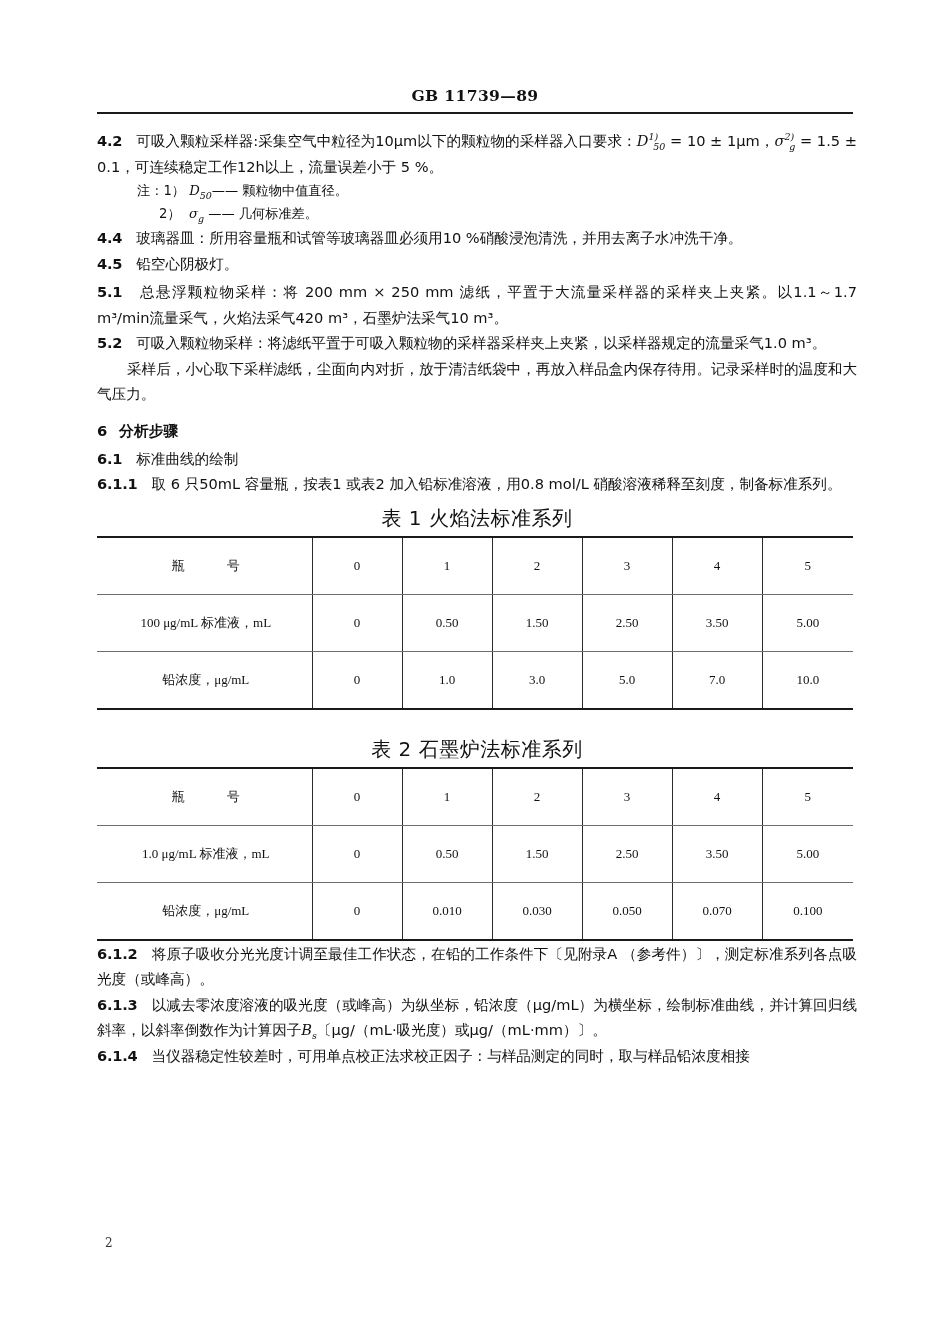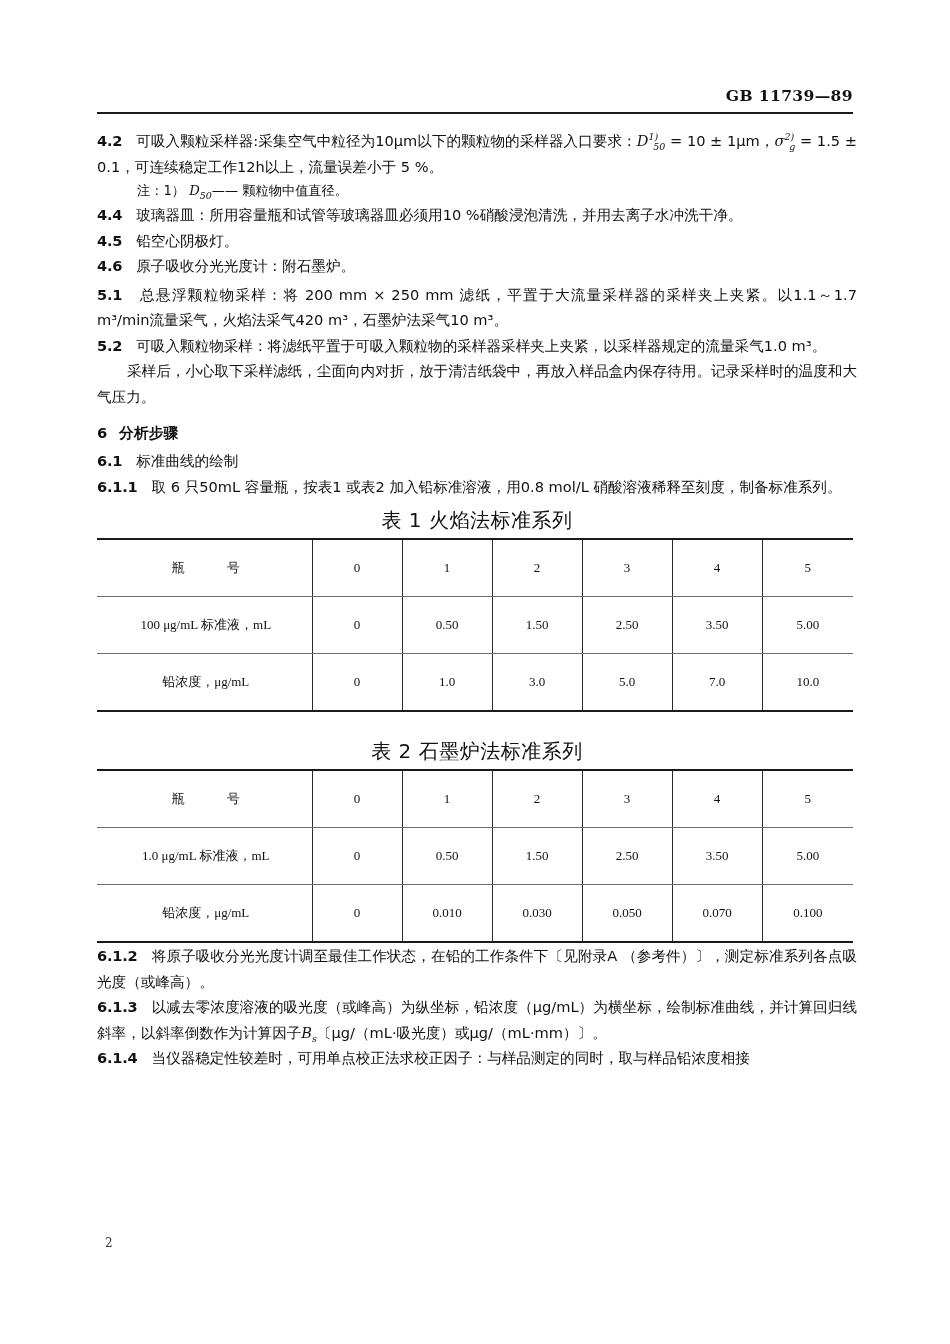--- a/index.html
+++ b/index.html
@@ -21,21 +21,21 @@
     width: 950px;
     height: 1344px;
     background: #fff;
   }
   
   .header {
     position: absolute;
     left: 97px;
     top: 86px;
     width: 756px;
-    text-align: right;
+    text-align: center;
     font-size: 15.5px;
     font-weight: bold;
     letter-spacing: 0.4px;
     font-family: "DejaVu Serif", "Liberation Serif", serif;
   }
   .header-rule {
     position: absolute;
     left: 97px;
     top: 112px;
     width: 756px;
@@ -144,27 +144,27 @@
     <span>GB  11739—89</span>
   </div>
   <div class="header-rule"></div>
 
   <div class="content">
 
     <p class="para"><span class="num">4.2</span>&nbsp;&nbsp;&nbsp;<span>可吸入颗粒采样器:采集空气中粒径为10μm以下的颗粒物的采样器入口要求：</span><span class="mathvar"><span>D</span><sup>1)</sup><sub class="tight">50</sub></span><span> = 10 ± 1μm，</span><span class="mathvar"><span>σ</span><sup>2)</sup><sub class="tight">g</sub></span><span> = 1.5 ± 0.1，</span><span>可连续稳定工作12h以上，流量误差小于 5 %。</span></p>
 
     <p class="para indent-note"><span>注：1）</span>&nbsp;<span class="mathvar"><span>D</span><sub>50</sub></span><span>—— 颗粒物中值直径。</span></p>
 
+    <p class="para indent-note2"><span>2）</span>&nbsp;&nbsp;<span class="mathvar"><span>σ</span><sub>g</sub></span>&nbsp;<span>—— 几何标准差。</span></p>
 
 
     <p class="para"><span class="num">4.4</span>&nbsp;&nbsp;&nbsp;<span>玻璃器皿：所用容量瓶和试管等玻璃器皿必须用10 %硝酸浸泡清洗，并用去离子水冲洗干净。</span></p>
 
     <p class="para"><span class="num">4.5</span>&nbsp;&nbsp;&nbsp;<span>铅空心阴极灯。</span></p>
 
-    <p class="para"><span class="num">4.6</span>&nbsp;&nbsp;&nbsp;<span>原子吸收分光光度计：附石墨炉。</span></p>
 
 
     <p class="para gap-sm"><span class="num">5.1</span>&nbsp;&nbsp;&nbsp;<span>总悬浮颗粒物采样：将 200 mm × 250 mm 滤纸，平置于大流量采样器的采样夹上夹紧。以1.1～1.7 m³/min流量采气，火焰法采气420 m³，石墨炉法采气10 m³。</span></p>
 
     <p class="para"><span class="num">5.2</span>&nbsp;&nbsp;&nbsp;<span>可吸入颗粒物采样：将滤纸平置于可吸入颗粒物的采样器采样夹上夹紧，以采样器规定的流量采气1.0 m³。</span></p>
 
     <p class="para indent-first">采样后，小心取下采样滤纸，尘面向内对折，放于清洁纸袋中，再放入样品盒内保存待用。记录采样时的温度和大气压力。</p>
 
     <p class="para sec-head gap-md"><span class="num">6</span><span>分析步骤</span></p>
 

